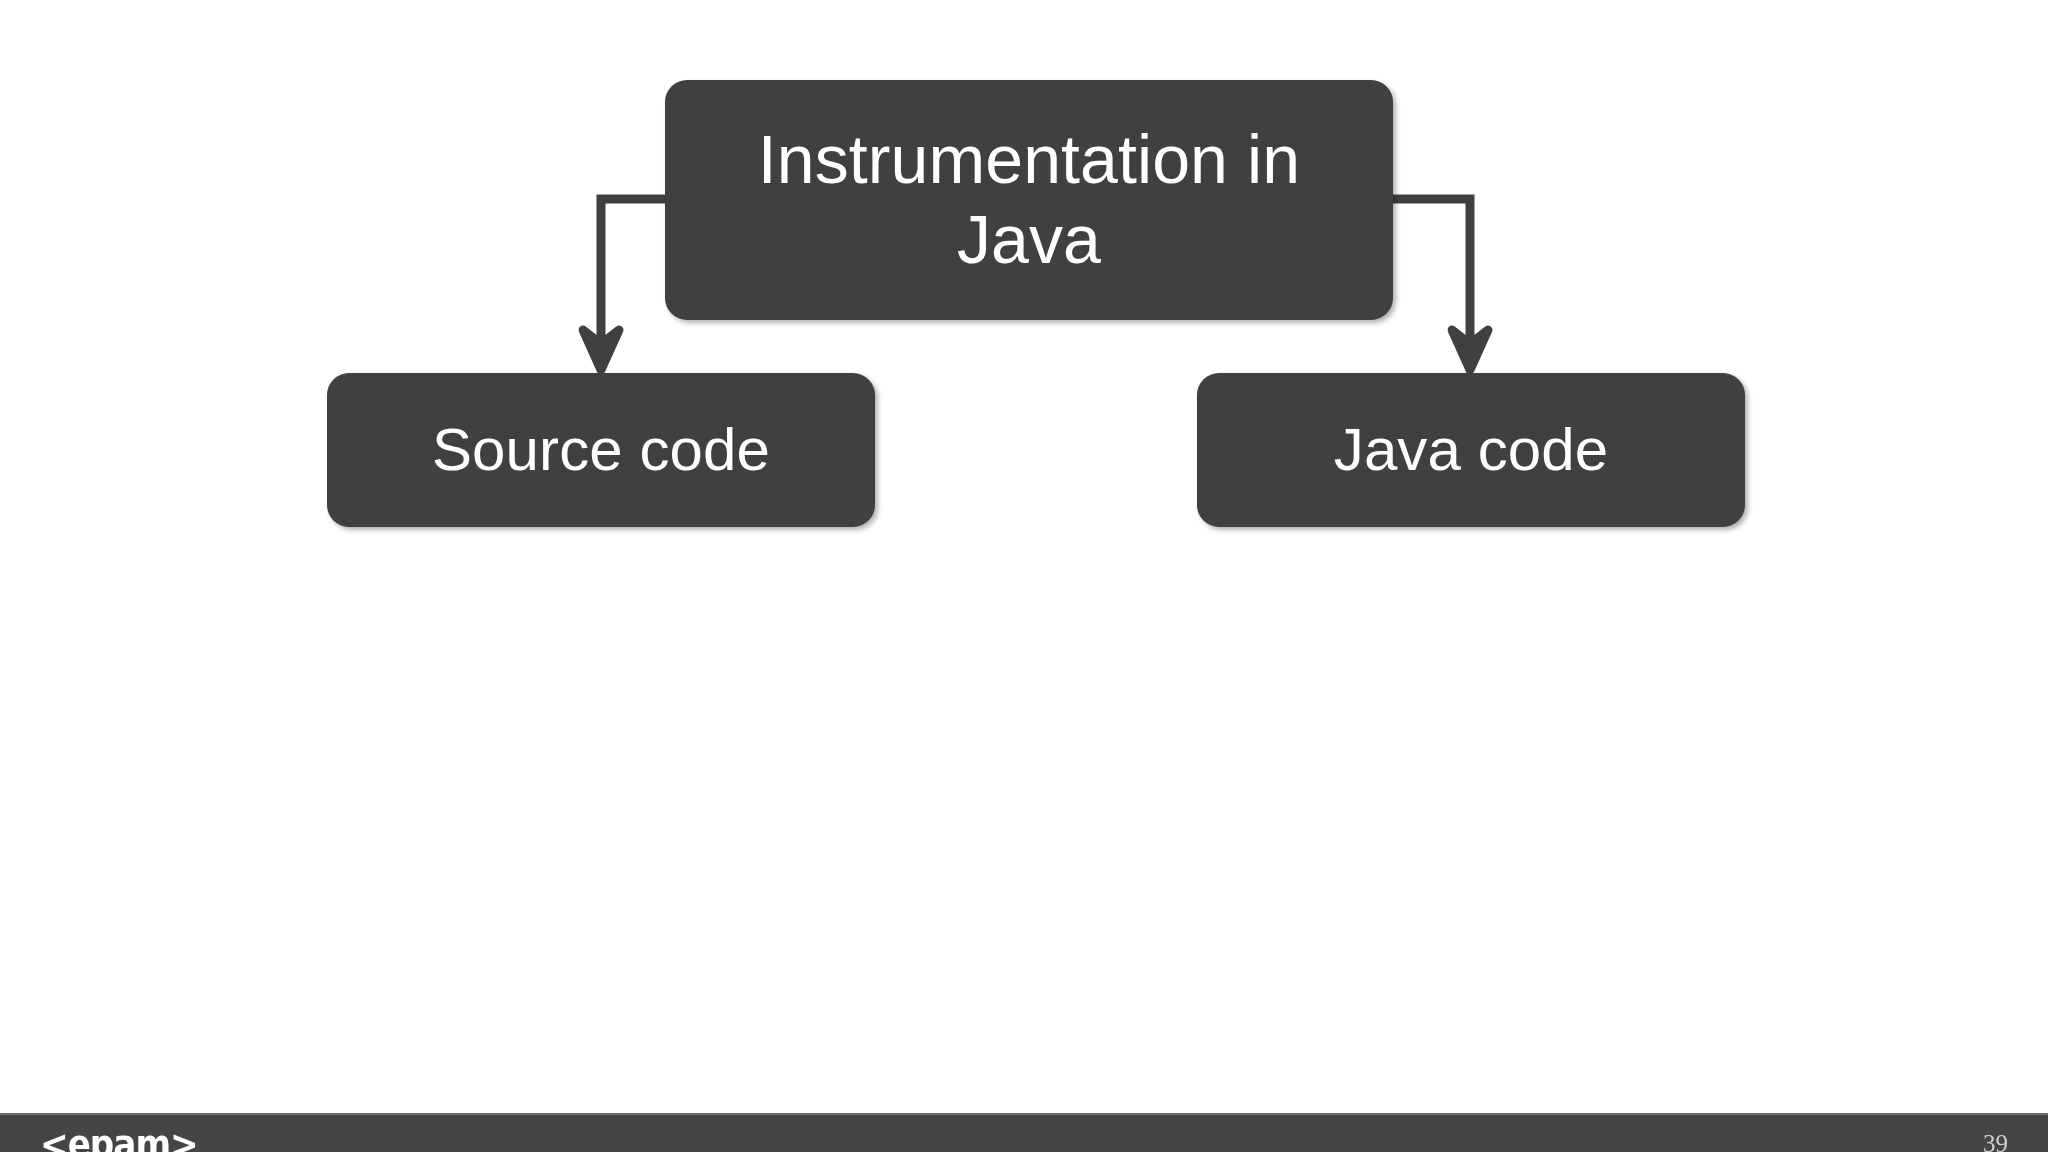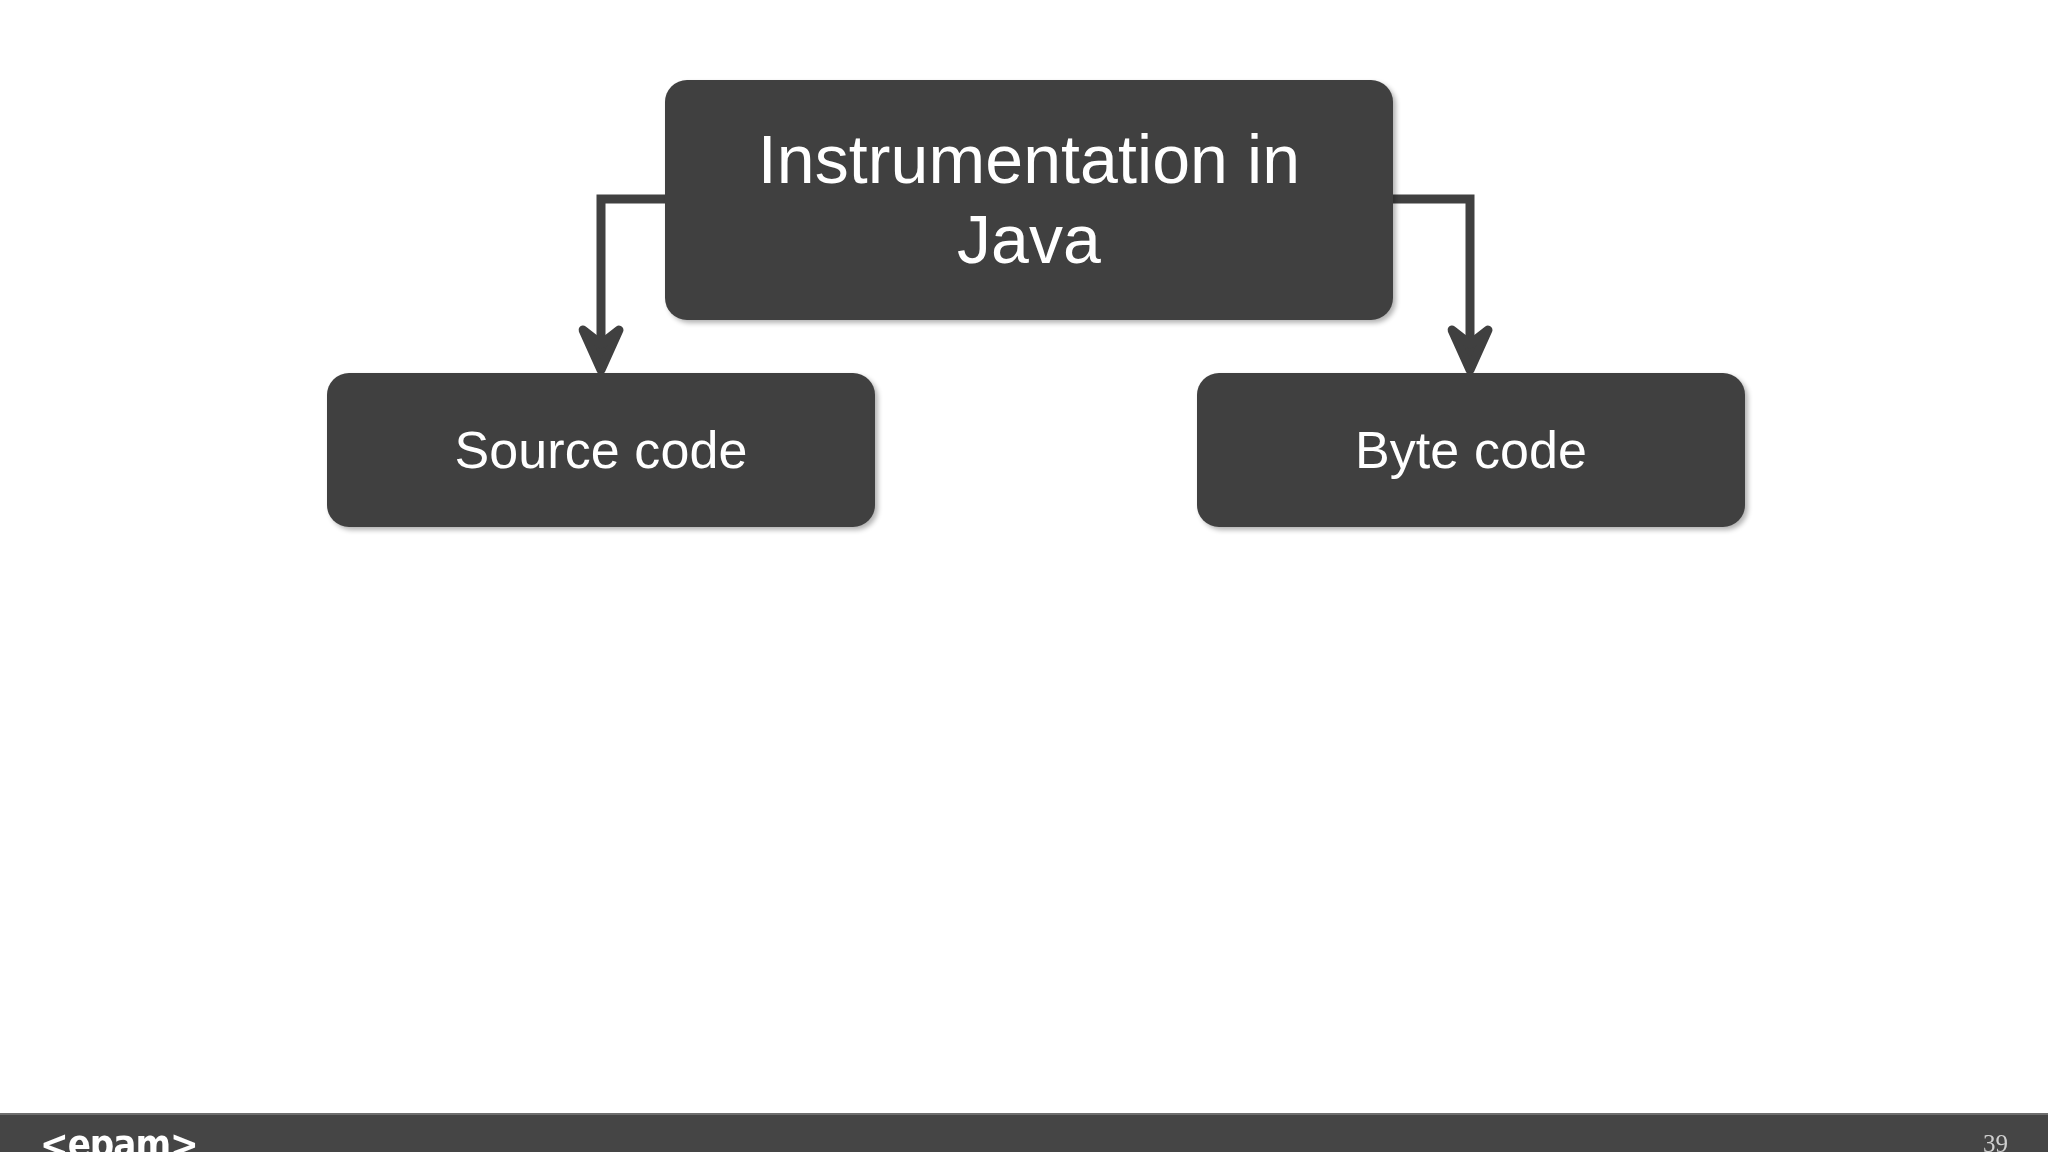--- a/index.html
+++ b/index.html
@@ -73,21 +73,21 @@
     width: 548px;
     height: 154px;
   }
   #node-bytecode {
     left: 1197px;
     top: 373px;
     width: 548px;
     height: 154px;
   }
   #node-source .node-label,
-  #node-bytecode .node-label { font-size: 52px; }
+  #node-bytecode .node-label { font-size: 60px; }
 
   
   #footer-bar {
     position: absolute;
     left: 0;
     top: 1093px;
     width: 2048px;
     height: 59px;
     background: #454545;
     border-top: 2px solid #6e6e6e;
@@ -140,21 +140,21 @@
 
     <div class="node" id="node-root">
       <span class="node-label">Instrumentation in Java</span>
     </div>
 
     <div class="node" id="node-source">
       <span class="node-label">Source code</span>
     </div>
 
     <div class="node" id="node-bytecode">
-      <span class="node-label">Byte code</span>
+      <span class="node-label">Java code</span>
     </div>
 
   </div>
 
   <div id="footer-bar">
     <div id="epam-logo">&lt;epam&gt;</div>
     <div id="slide-number">39</div>
   </div>
 
 </div>

